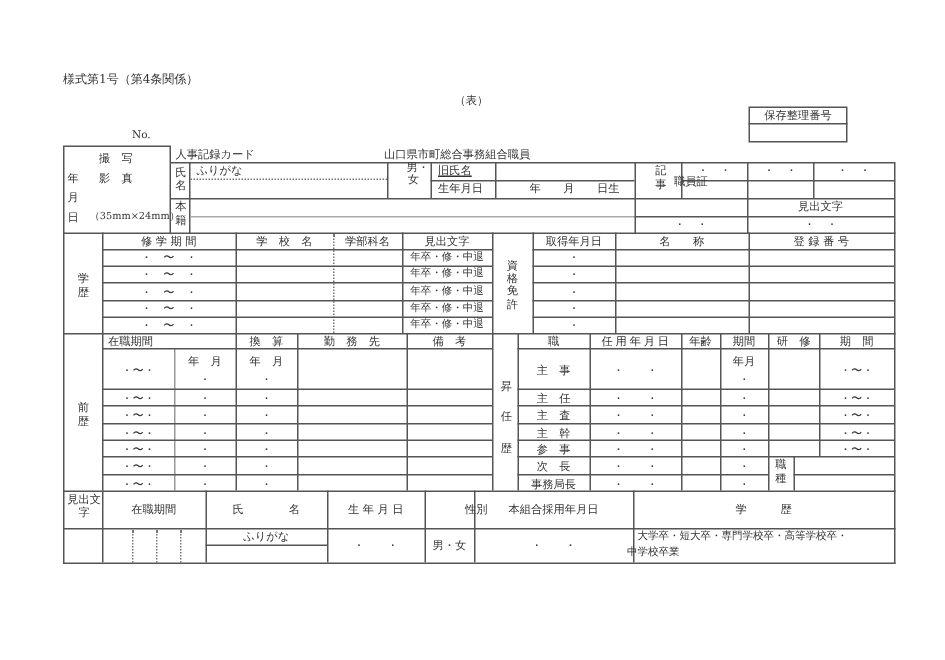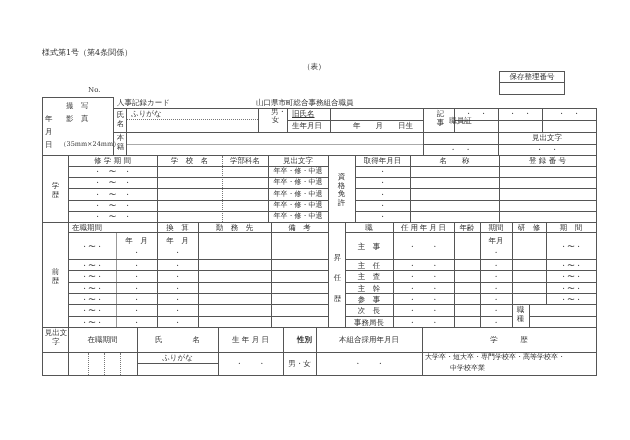--- a/index.html
+++ b/index.html
@@ -245,29 +245,29 @@
 <div class="v" style="left:218px;top:327px;height:48px;"></div>
 <div class="v" style="left:283px;top:327px;height:48px;"></div>
 <div class="v" style="left:316px;top:327px;height:48px;"></div>
 <div class="v" style="left:422px;top:327px;height:48px;"></div>
 <div class="h" style="left:42px;top:352px;width:555px;"></div>
 
 <div class="vert" style="left:44px;top:329px;width:24px;line-height:1.15;"><span>見出文字</span></div>
 <div class="tc" style="left:68px;top:336px;width:69px;">在職期間</div>
 <div class="tc" style="left:137px;top:336px;width:81px;">氏　　　　名</div>
 <div class="tc" style="left:218px;top:336px;width:65px;">生 年 月 日</div>
-<div class="tc" style="left:288px;top:336px;width:33px;font-weight:bold;">性別</div>
+<div class="tc" style="left:301px;top:336px;width:33px;">性別</div>
 <div class="tc" style="left:316px;top:336px;width:106px;">本組合採用年月日</div>
 <div class="tc" style="left:422px;top:336px;width:174px;">学　　　歴</div>
 
 <div class="vd" style="left:88px;top:353px;height:22px;"></div>
 <div class="vd" style="left:104px;top:353px;height:22px;"></div>
 <div class="vd" style="left:120px;top:353px;height:22px;"></div>
 <div style="position:absolute;left:69px;top:353px;width:68px;height:22px;"></div>
 
 <div class="tc" style="left:137px;top:354px;width:81px;">ふりがな</div>
 <div class="h" style="left:137px;top:363px;width:81px;"></div>
 <div style="position:absolute;left:138px;top:364px;width:80px;height:11px;"></div>
 <div class="tc" style="left:218px;top:360px;width:65px;">・　　・</div>
 <div class="tc" style="left:283px;top:360px;width:33px;">男・女</div>
 <div class="tc" style="left:316px;top:360px;width:106px;">・　　・</div>
 <div class="t" style="left:425px;top:354px;font-size:7px;">大学卒・短大卒・専門学校卒・高等学校卒・</div>
-<div class="t" style="left:450px;top:365px;font-size:7px;">中学校卒業</div>
+<div class="t" style="left:418px;top:365px;font-size:7px;">中学校卒業</div>
 
 </body></html>

